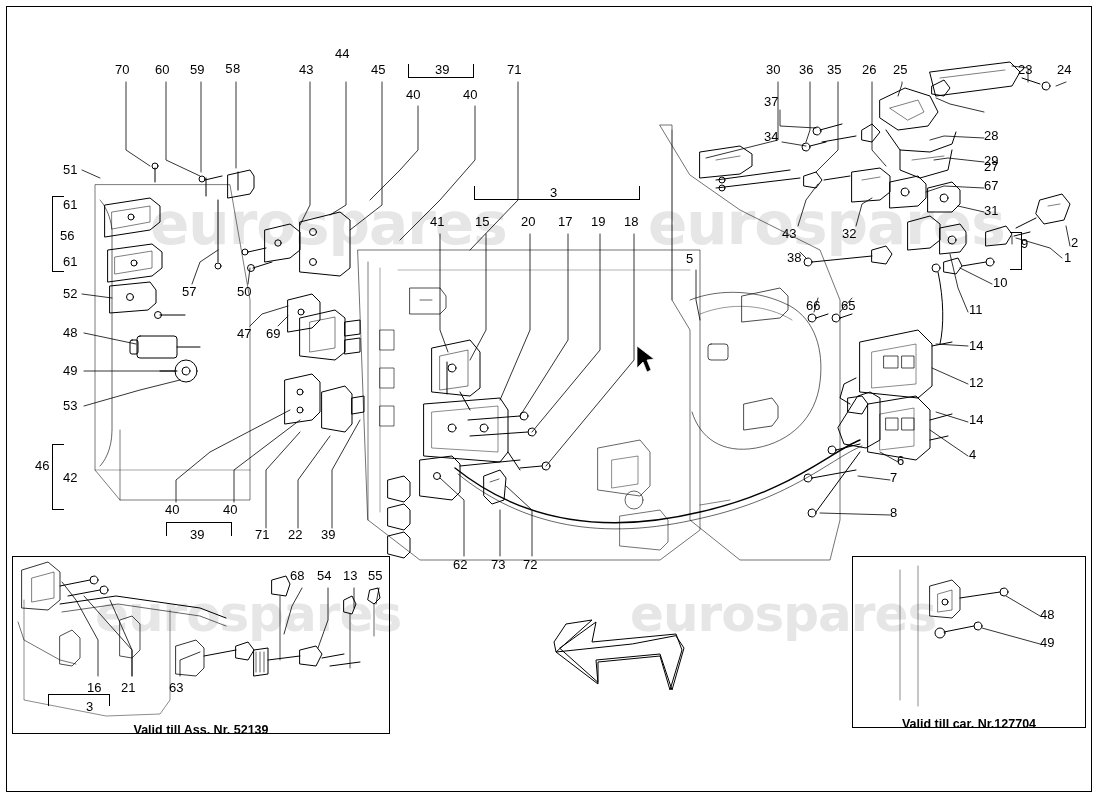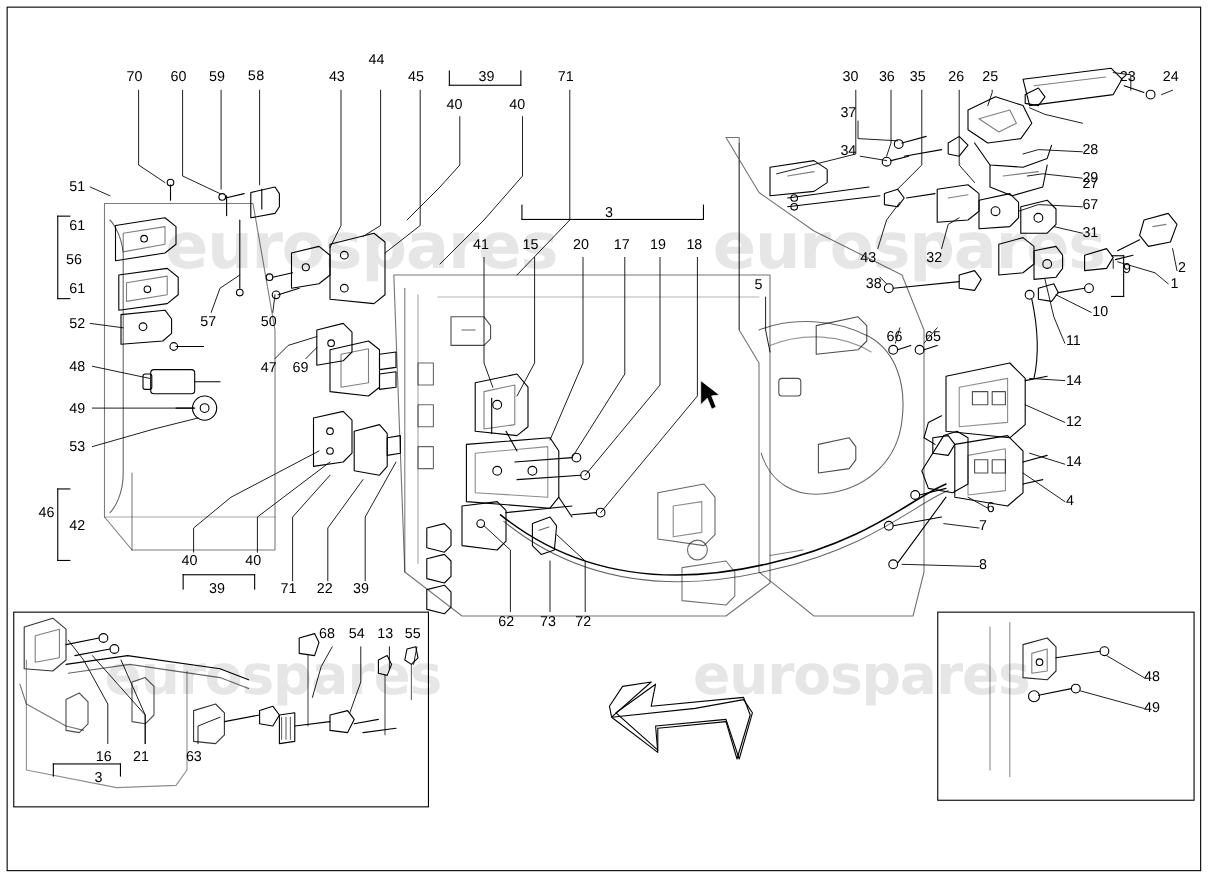--- a/index.html
+++ b/index.html
@@ -432,22 +432,24 @@
 
   <div class="brace" style="left:52px; top:196px; width:12px; height:76px;"></div>
   <div class="brace" style="left:52px; top:444px; width:12px; height:66px;"></div>
   <div class="brace-b" style="left:408px; top:64px; width:66px; height:14px;"></div>
   <div class="brace-t" style="left:166px; top:522px; width:66px; height:14px;"></div>
   <div class="brace-b" style="left:474px; top:186px; width:166px; height:14px;"></div>
   <div class="brace-r" style="left:1010px; top:232px; width:12px; height:38px;"></div>
   <div class="brace-t" style="left:48px; top:694px; width:62px; height:12px;"></div>
 
   <div class="inset-box" style="left:12px; top:556px; width:378px; height:178px;"></div>
+  <div class="caption" style="left:12px; top:722px; width:378px;">Valid till Ass. Nr. 52139</div>
 
   <div class="inset-box" style="left:852px; top:556px; width:234px; height:172px;"></div>
+  <div class="caption" style="left:852px; top:716px; width:234px;">Valid till car. Nr.127704</div>
 
   <div id="callouts">
       <div class="num" style="left: 115px; top: 62px;">70</div>
       <div class="num" style="left: 155px; top: 62px;">60</div>
       <div class="num" style="left: 190px; top: 62px;">59</div>
       <div class="num" style="left: 225px; top: 62px; font-family: Liberation Mono, monospace;">58</div>
       <div class="num" style="left: 299px; top: 62px;">43</div>
       <div class="num" style="left: 335px; top: 46px;">44</div>
       <div class="num" style="left: 371px; top: 62px;">45</div>
       <div class="num" style="left: 435px; top: 62px;">39</div>

